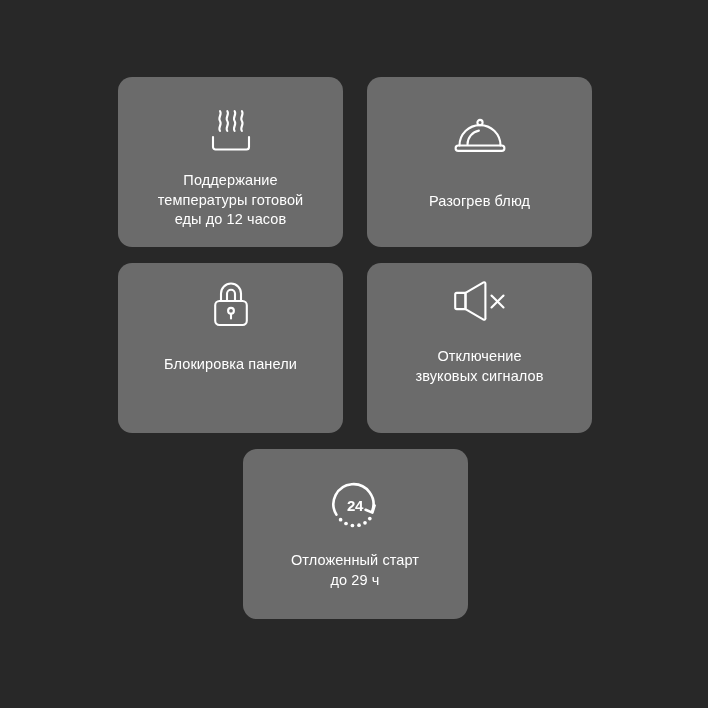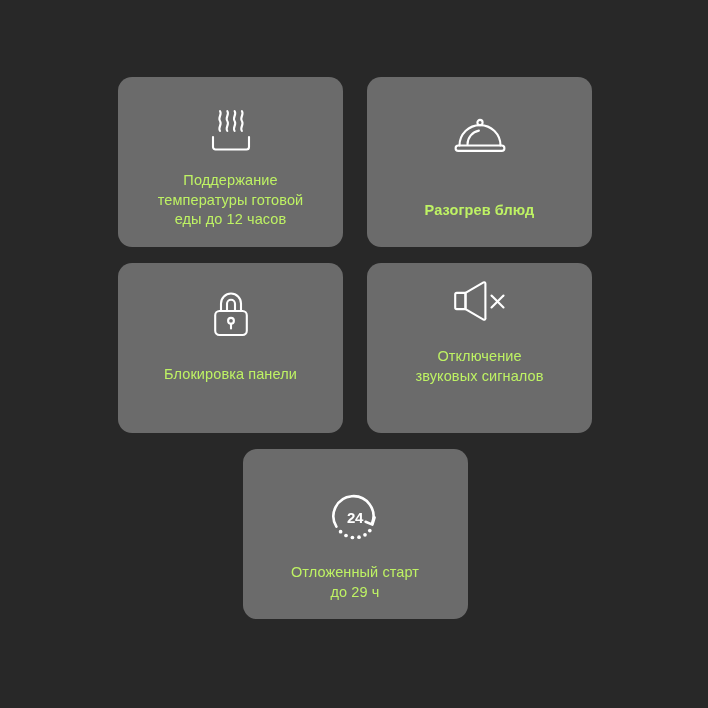--- a/index.html
+++ b/index.html
@@ -58,43 +58,43 @@
     flex: 0 0 auto;
   }
 
   .card-icon svg {
     display: block;
     overflow: visible;
   }
 
   .card-label {
     margin-top: 14px;
-    color: #bef264;
+    color: #ffffff;
     font-size: 14.5px;
     line-height: 19.5px;
     text-align: center;
     letter-spacing: 0.1px;
     white-space: pre-line;
     max-width: 190px;
   }
 
   
   .card--keepwarm  { padding-top: 28px; }
   .card--keepwarm .card-label { margin-top: 14px; }
 
   .card--reheat    { padding-top: 34px; }
-  .card--reheat .card-label { margin-top: 38px; font-weight: bold; }
+  .card--reheat .card-label { margin-top: 29px; }
 
-  .card--lock      { padding-top: 26px; }
+  .card--lock      { padding-top: 16px; }
   .card--lock .card-label { margin-top: 24px; }
 
   .card--mute      { padding-top: 12px; }
   .card--mute .card-label { margin-top: 20px; }
 
-  .card--delay     { padding-top: 40px; }
+  .card--delay     { padding-top: 28px; }
   .card--delay .card-label { margin-top: 16px; }
 
   .card--delay .card-icon { width: 60px; height: 58px; }
 
   .icon-num {
     font-family: "Liberation Sans", "DejaVu Sans", sans-serif;
     font-size: 15px;
     font-weight: 700;
     fill: #ffffff;
     letter-spacing: -0.3px;

